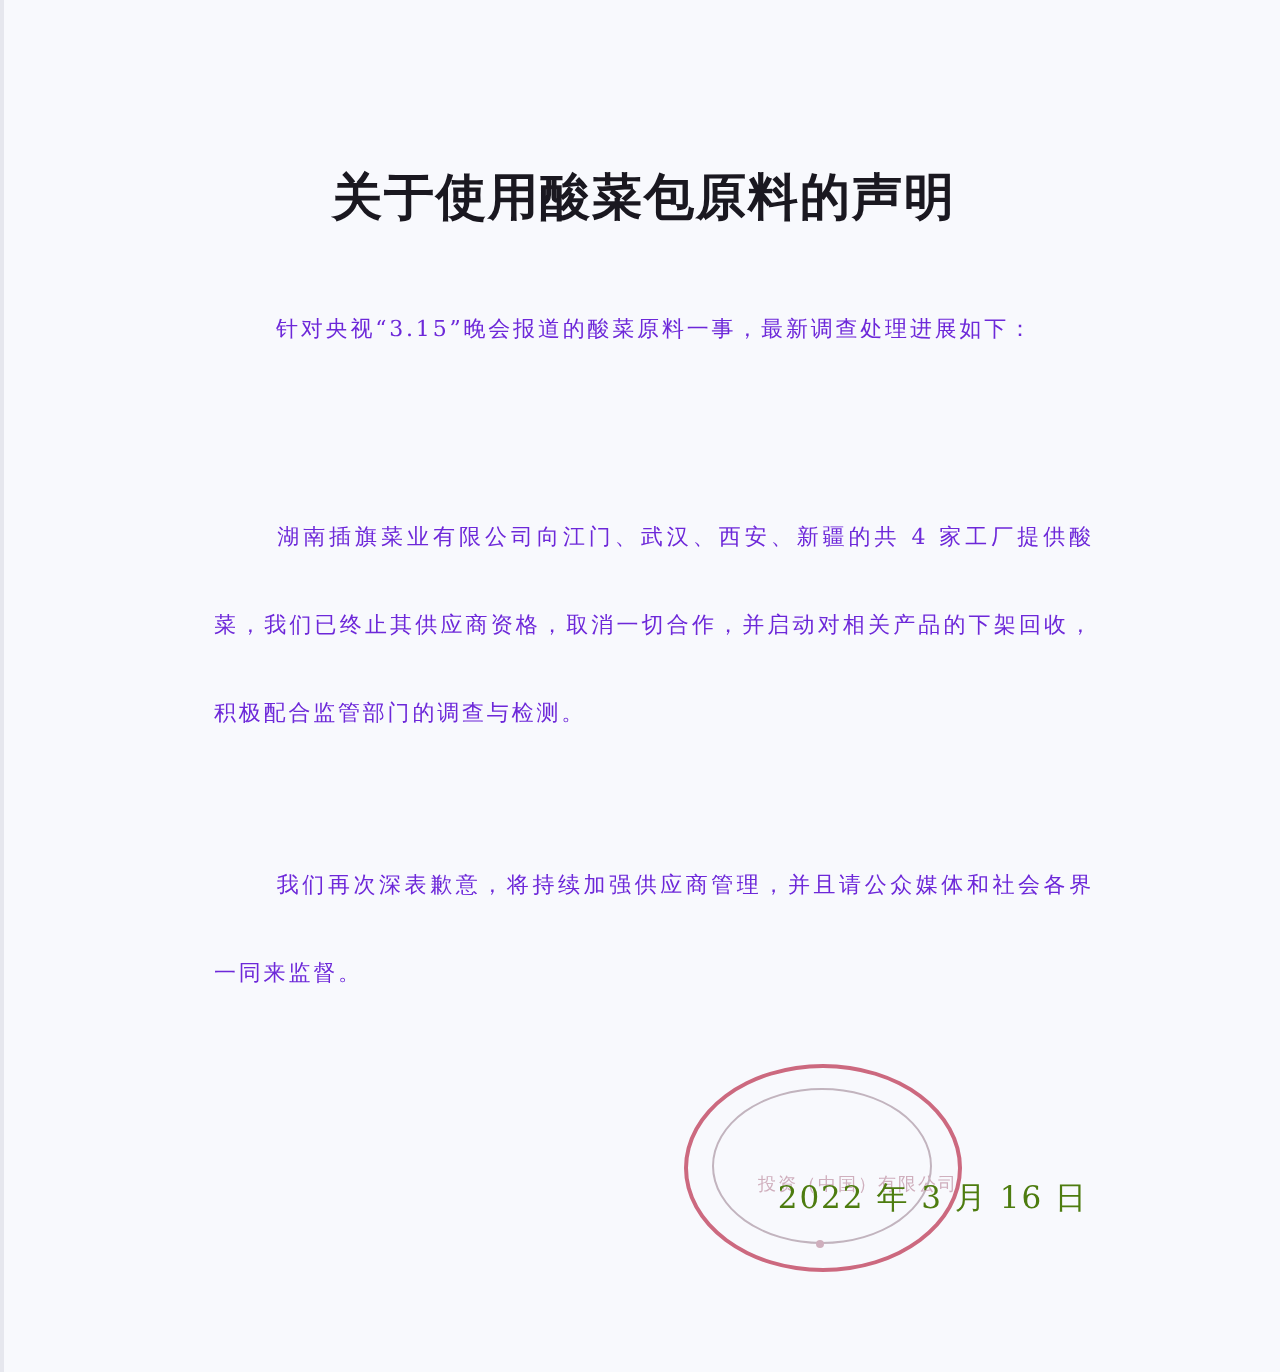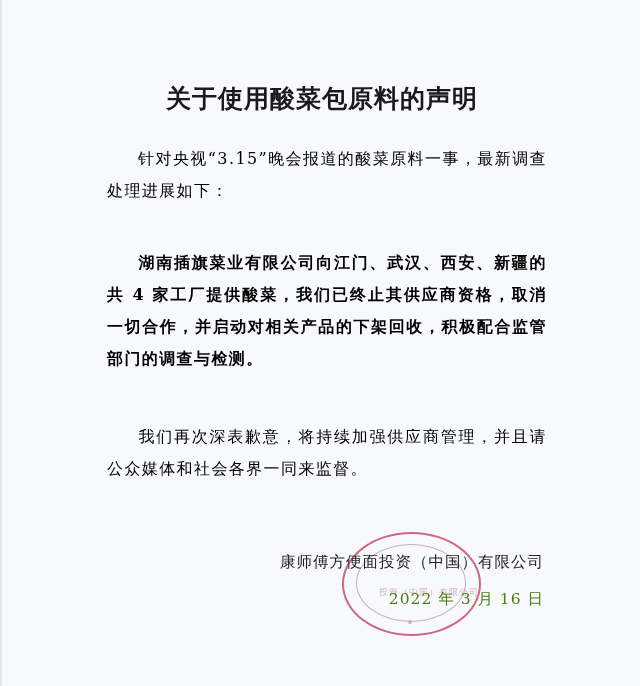--- a/index.html
+++ b/index.html
@@ -34,32 +34,32 @@
       font-size: 25px;
       font-weight: bold;
       letter-spacing: 1px;
       color: #1a1820;
       font-family: "DejaVu Sans", "Liberation Sans", sans-serif;
     }
     .para {
       position: absolute;
       left: 105px;
       width: 440px;
-      font-size: 16px;
-      line-height: 32px;
+      font-size: 11px;
+      line-height: 44px;
       letter-spacing: 1.4px;
-      color: #000000;
+      color: #6d28d9;
       text-align: justify;
     }
     .para .indent {
       display: inline-block;
       width: 31px;
     }
     .p1 { top: 143px; }
-    .p2 { top: 247px; font-weight: bold; }
+    .p2 { top: 247px; }
     .p3 { top: 421px; }
 
     .signature {
       position: absolute;
       right: 96px;
       top: 552px;
       font-size: 15.5px;
       letter-spacing: 1px;
       color: #1e1c24;
       z-index: 2;
@@ -130,15 +130,14 @@
   <div class="para p3">
     <span class="indent"></span><span>我们再次深表歉意，将持续加强供应商管理，并且请公众媒体和社会各界一同来监督。</span>
   </div>
 
   <div class="seal">
     <div class="seal-inner"></div>
     <div class="seal-text">投资（中国）有限公司</div>
     <div class="seal-dot"></div>
   </div>
 
-  <div class="signature">康师傅方便面投资（中国）有限公司</div>
   <div class="date">2022 年 3 月 16 日</div>
 </div>
 
 </body></html>

